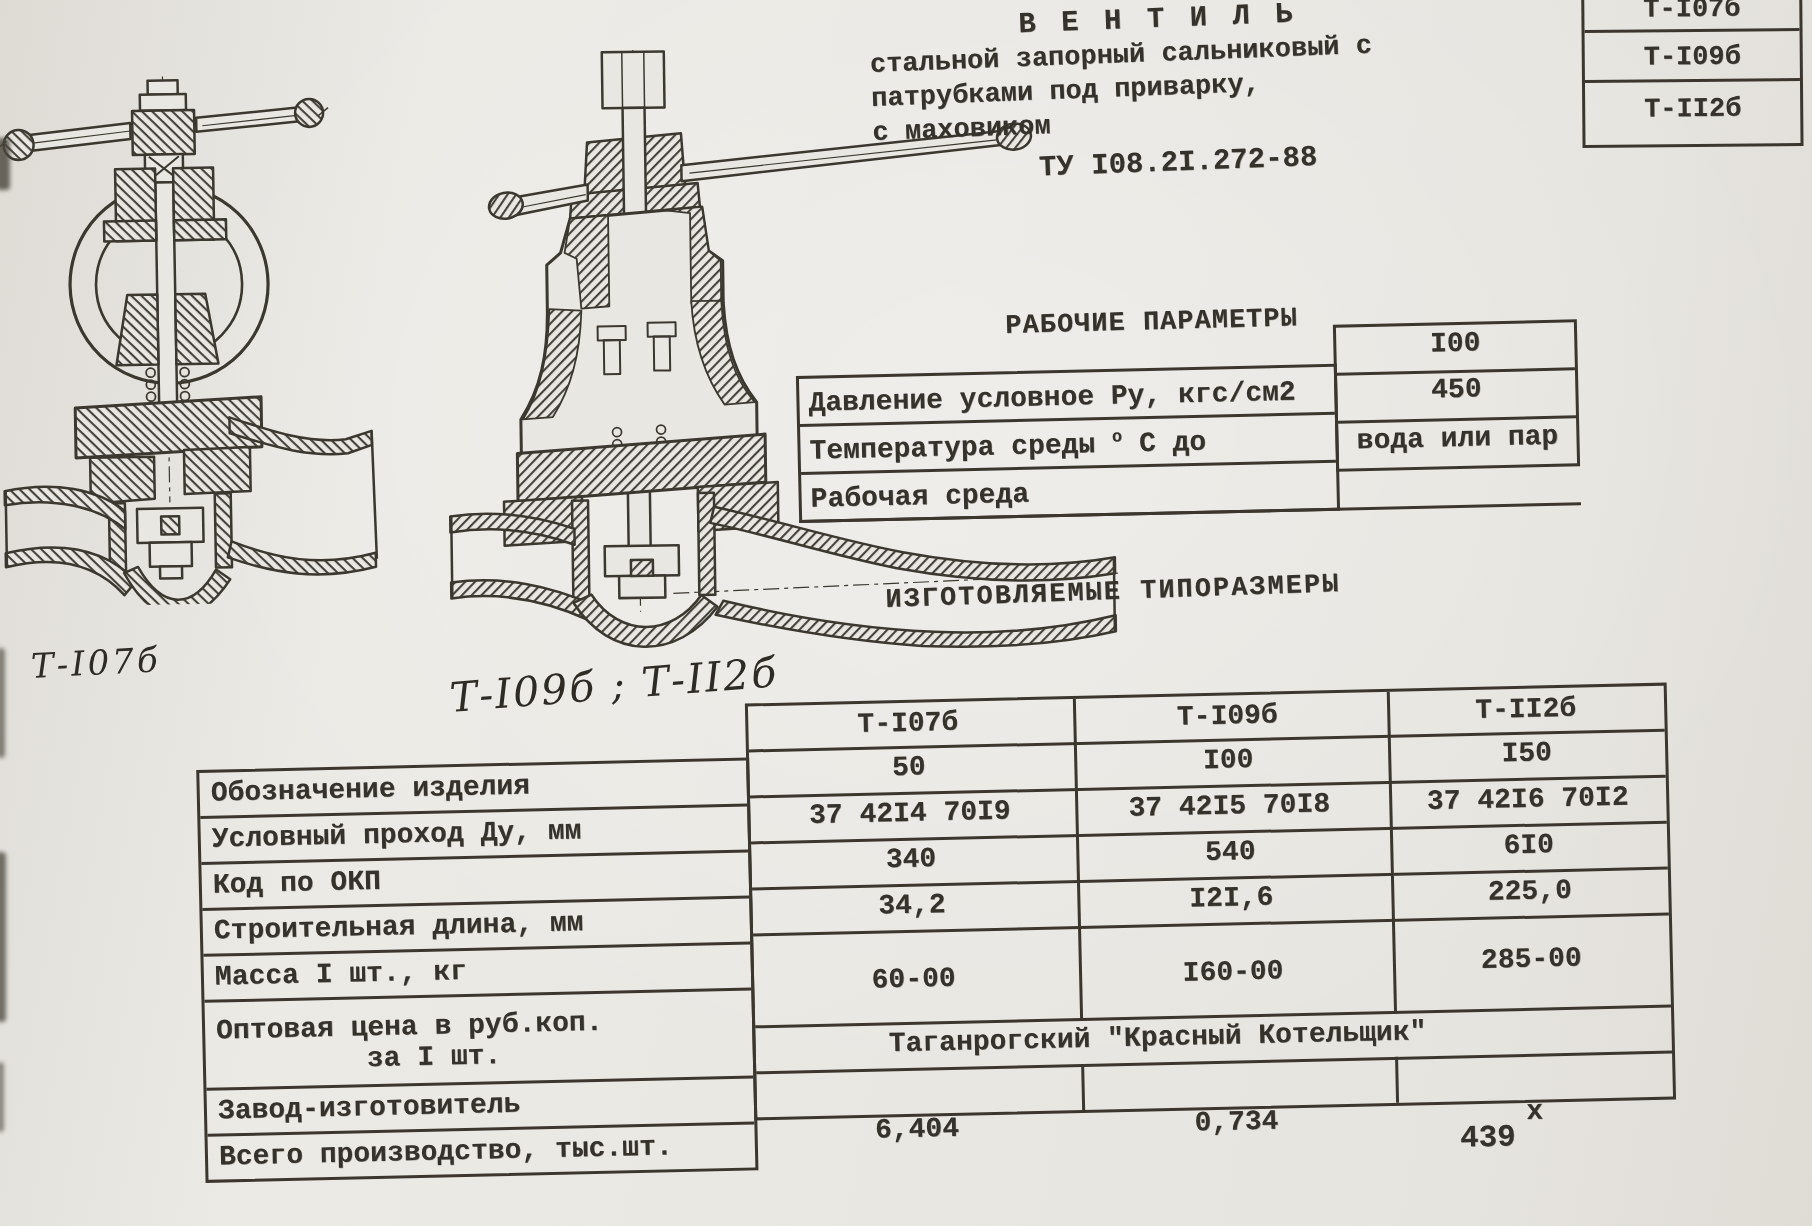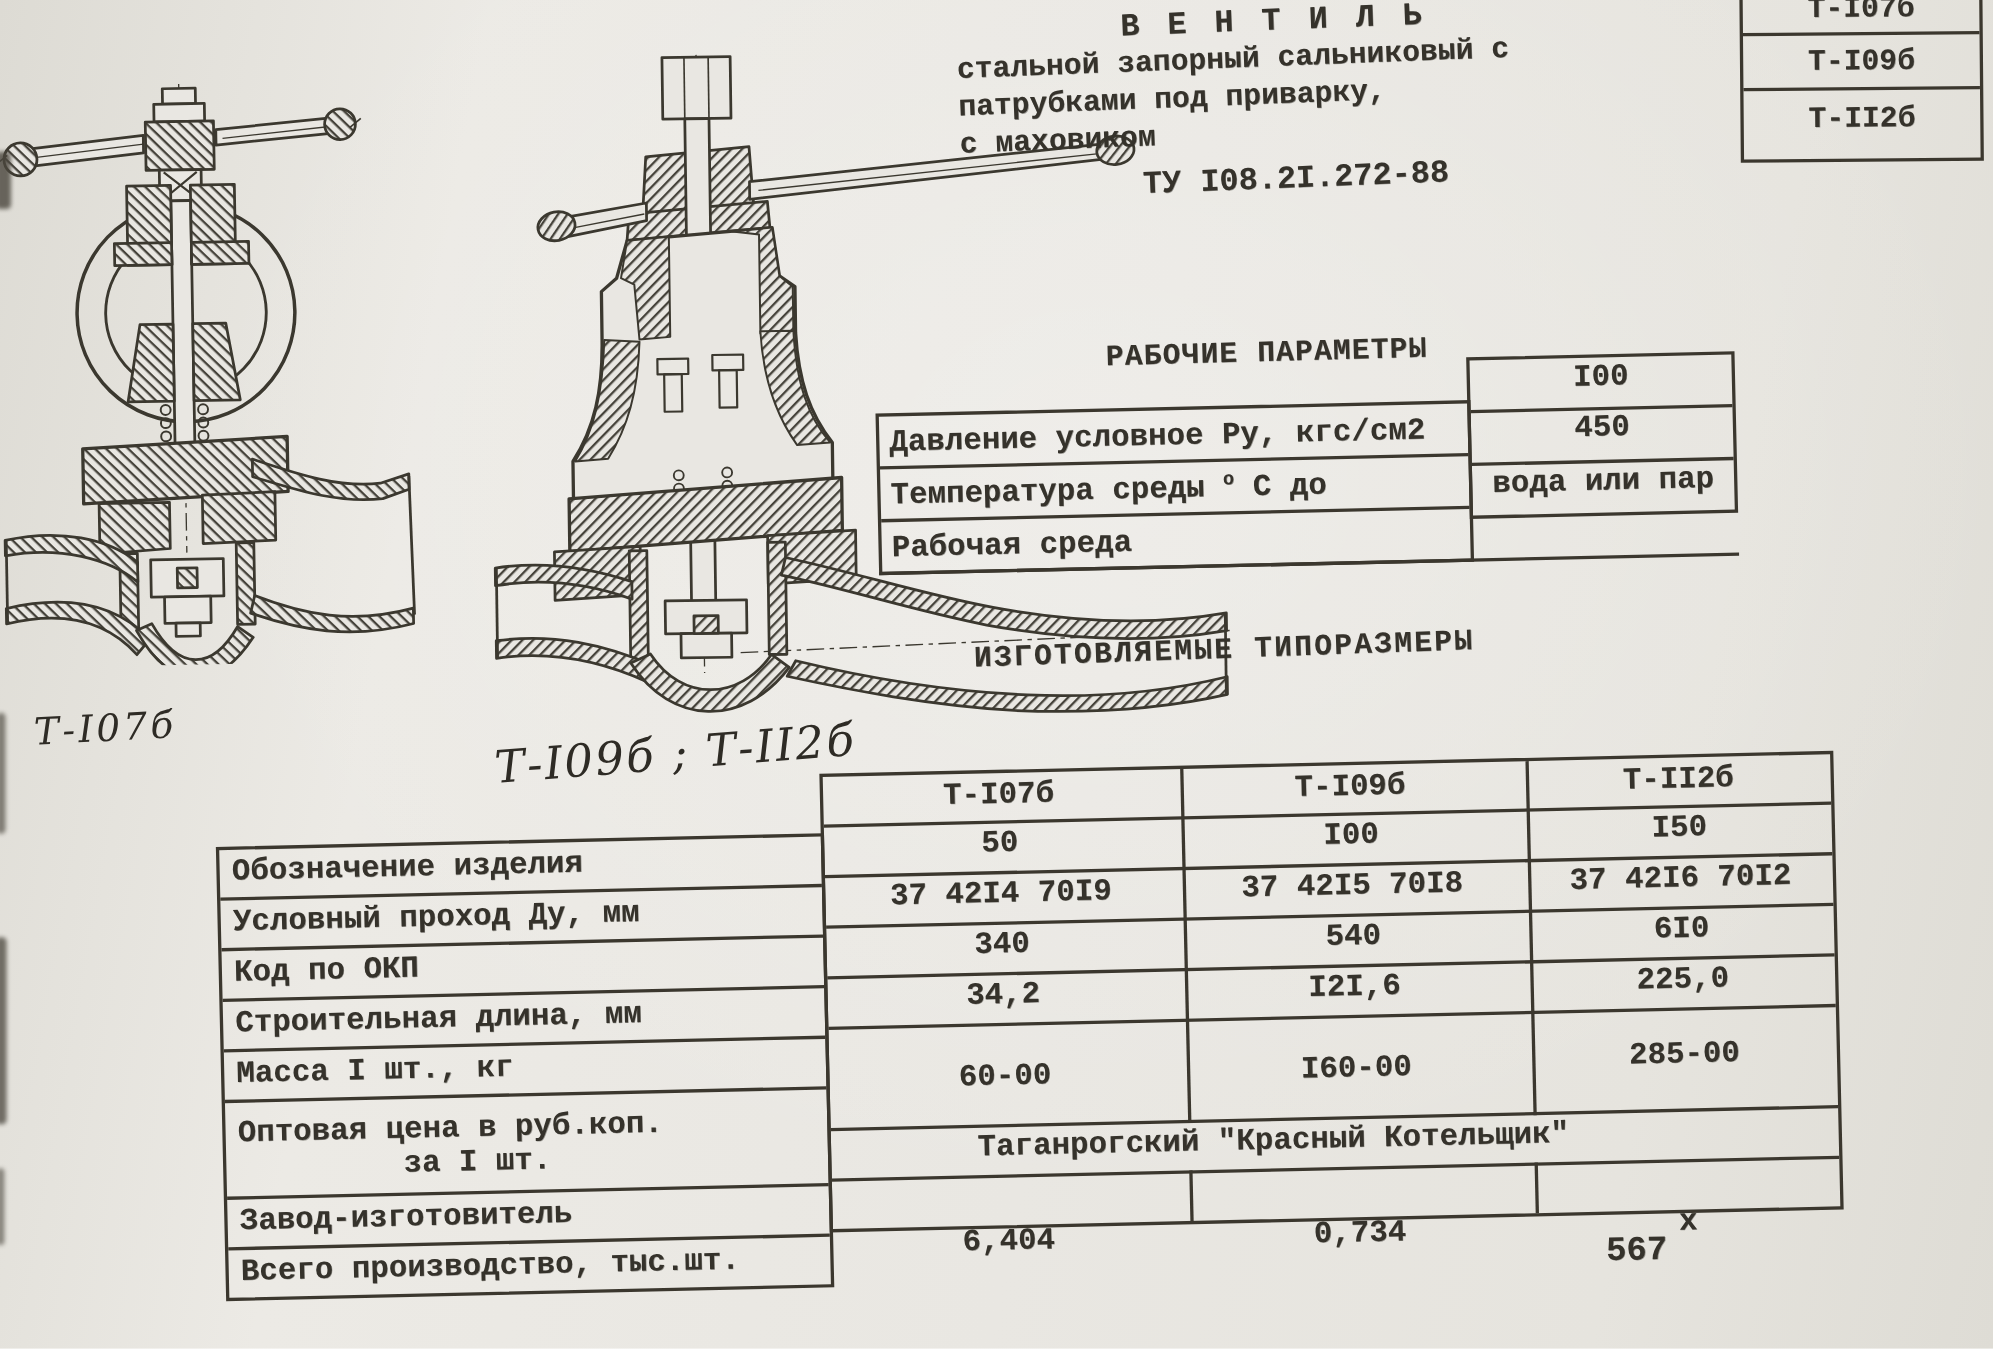--- a/index.html
+++ b/index.html
@@ -290,20 +290,20 @@
     <div class="abs mono cellv" style="left:1189px;top:52px;width:283px;font-size:28px;">I50</div>
     <div class="abs mono cellv" style="left:1189px;top:98px;width:283px;font-size:28px;">37 42I6 70I2</div>
     <div class="abs mono cellv" style="left:1189px;top:144px;width:283px;font-size:28px;">6I0</div>
     <div class="abs mono cellv" style="left:1189px;top:190px;width:283px;font-size:28px;">225,0</div>
     <div class="abs mono cellv" style="left:1189px;top:258px;width:283px;font-size:28px;">285-00</div>
     <div class="abs mono cellv" style="left:1189px;top:410px;width:283px;font-size:28px;">х</div>
 
     <div class="abs mono cellv" style="left:550px;top:328px;width:810px;font-size:28px;">Таганрогский "Красный Котельщик"</div>
   </div>
 
-  <div class="abs mono" style="left:1460px;top:1120px;font-size:31px;transform:rotate(-1deg);">567</div>
+  <div class="abs mono" style="left:1460px;top:1120px;font-size:31px;transform:rotate(-1deg);">439</div>
 
   <div class="smudge" style="left:-4px;top:138px;width:14px;height:52px;opacity:0.8;"></div>
   <div class="smudge" style="left:-3px;top:648px;width:8px;height:110px;opacity:0.65;"></div>
   <div class="smudge" style="left:-4px;top:852px;width:10px;height:170px;opacity:0.75;"></div>
   <div class="smudge" style="left:-3px;top:1062px;width:7px;height:70px;opacity:0.6;"></div>
 
 </div>
 
 </body></html>

